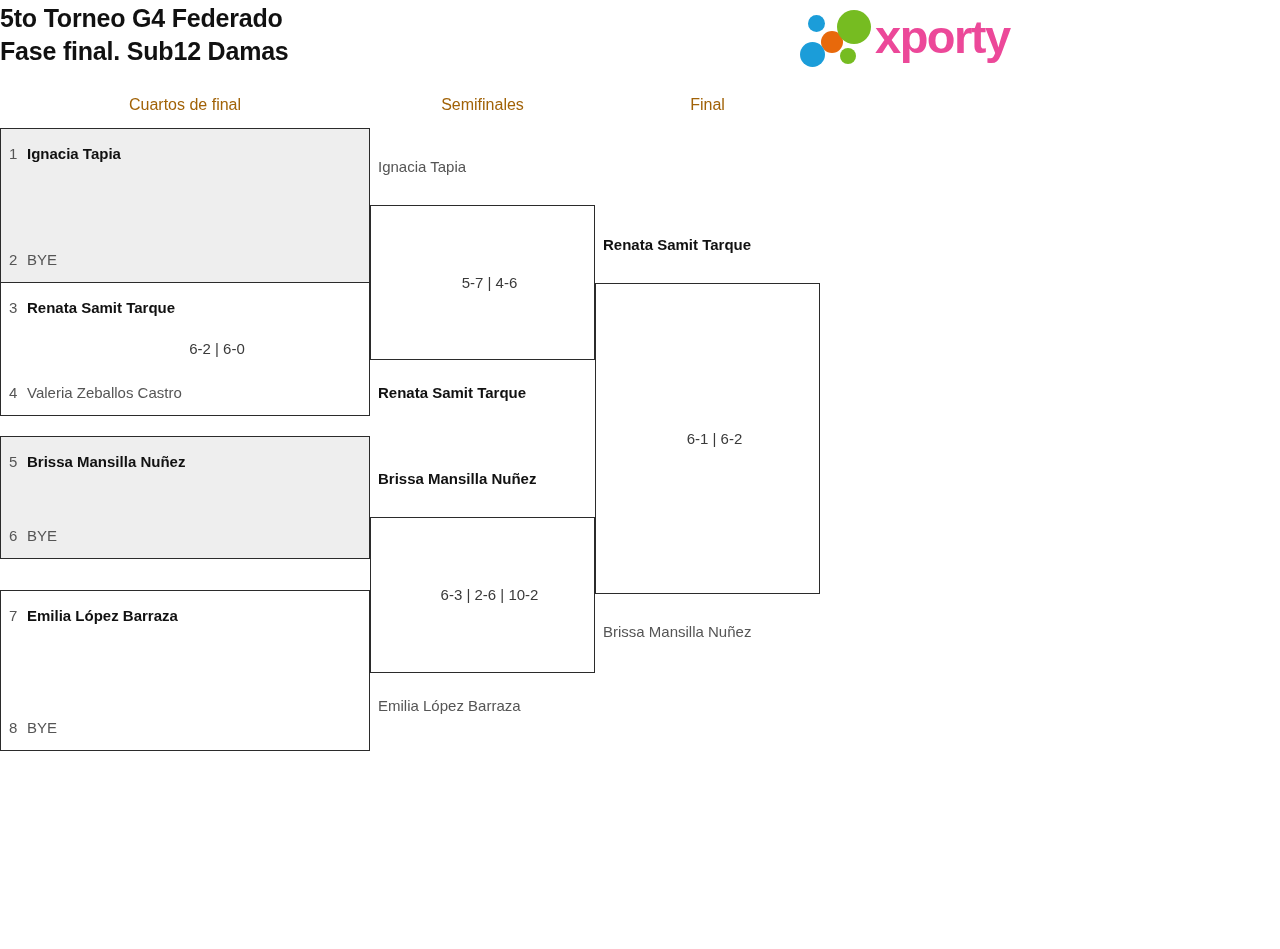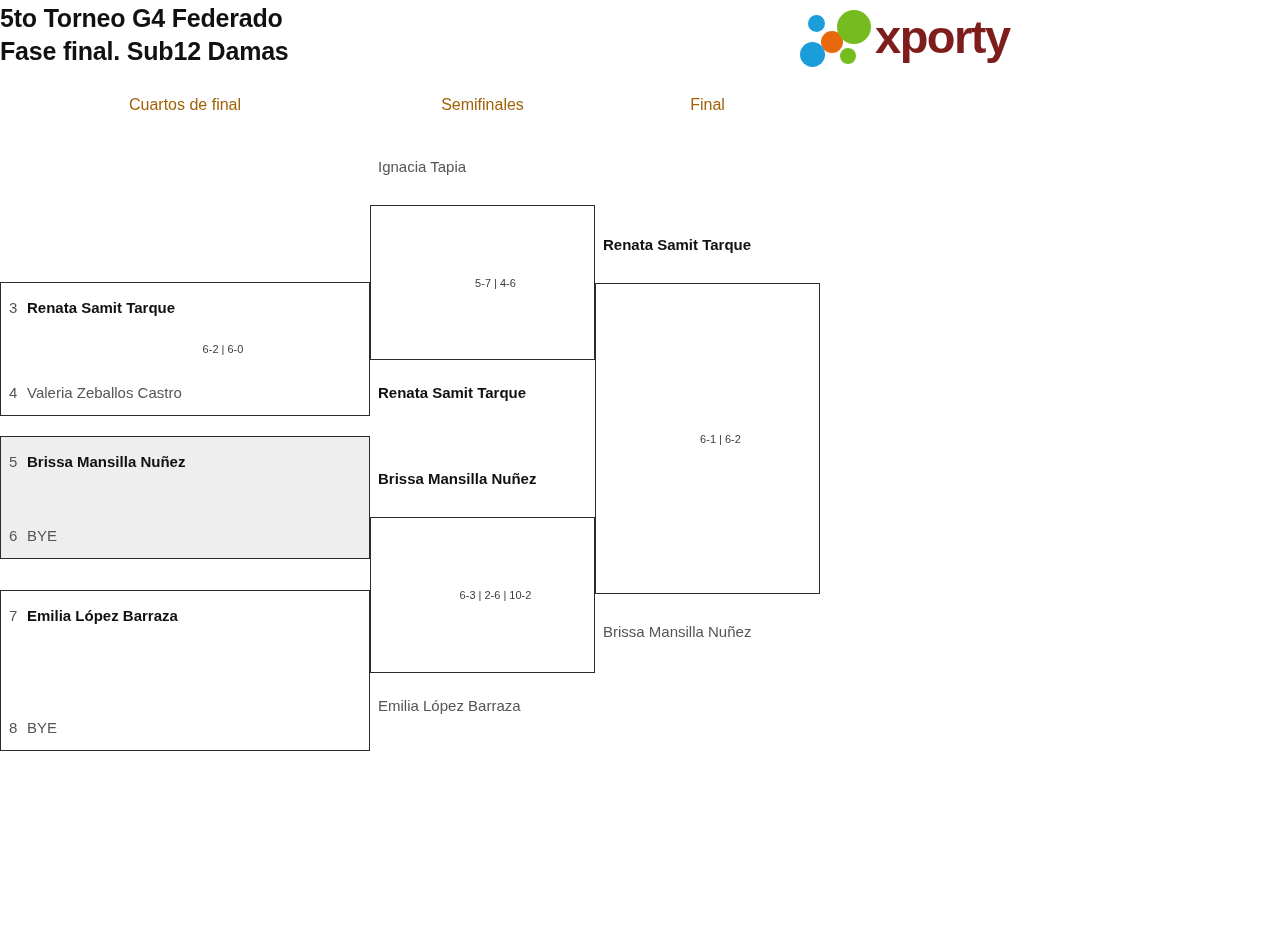--- a/index.html
+++ b/index.html
@@ -22,21 +22,21 @@
     font-size: 25px; font-weight: bold; line-height: 33px;
     color: #111111; white-space: pre-line; letter-spacing: -0.2px;
   }
   #brand-logo {
     position: absolute; right: 6px; top: 6px;
     width: 230px; height: 62px;
   }
   #brand-logo .wordmark {
     position: absolute; left: 75px; top: 2px;
     font-size: 47px; font-weight: bold; letter-spacing: -1.5px;
-    color: #7f1d1d; line-height: 58px;
+    color: #ec4899; line-height: 58px;
   }
   .dot { position: absolute; border-radius: 50%; }
   .dot.d1 { left: 8px;  top: 9px;  width: 17px; height: 17px; background: #1b9dd9; }
   .dot.d2 { left: 21px; top: 25px; width: 22px; height: 22px; background: #e8690b; }
   .dot.d3 { left: 0px;  top: 36px; width: 25px; height: 25px; background: #1b9dd9; }
   .dot.d4 { left: 37px; top: 4px;  width: 34px; height: 34px; background: #76bc21; }
   .dot.d5 { left: 40px; top: 42px; width: 16px; height: 16px; background: #76bc21; }
 
   
   .round-header {
@@ -64,22 +64,22 @@
   }
   .slot .seed {
     display: inline-block; width: 18px;
     text-align: left; color: #555555; font-size: 15px; font-weight: normal;
   }
   .slot .pname { display: inline-block; }
   .slot.winner .pname { font-weight: bold; color: #111111; }
   .slot.loser  .pname { font-weight: normal; color: #555555; }
 
   .score {
-    position: absolute; left: 8px; width: 100%;
-    text-align: center; font-size: 11px; color: #3a3a3a;
+    position: absolute; left: 2px; width: 100%;
+    text-align: center; font-size: 15px; color: #3a3a3a;
     height: 20px; line-height: 20px;
   }
 
   
   .qf { left: 0px; width: 370px; }
   .qf .slot { padding-left: 8px; }
   .qf .slot .pname { margin-left: 0px; }
 
   #qf-1 { top: 128px;  height: 155px; }
   #qf-2 { top: 282px;  height: 134px; }
@@ -127,20 +127,29 @@
     <span class="wordmark">xporty</span>
   </div>
 </div>
 
 <div class="round-header" id="round-header-qf">Cuartos de final</div>
 <div class="round-header" id="round-header-sf">Semifinales</div>
 <div class="round-header" id="round-header-fin">Final</div>
 
 <div id="bracket">
 
+  <div class="match qf shaded" id="qf-1">
+    <div class="slot top winner">
+      <span class="seed">1</span><span class="pname">Ignacia Tapia</span>
+    </div>
+    <div class="score"></div>
+    <div class="slot bottom loser">
+      <span class="seed">2</span><span class="pname">BYE</span>
+    </div>
+  </div>
 
   <div class="match qf" id="qf-2">
     <div class="slot top winner">
       <span class="seed">3</span><span class="pname">Renata Samit Tarque</span>
     </div>
     <div class="score">6-2 | 6-0</div>
     <div class="slot bottom loser">
       <span class="seed">4</span><span class="pname">Valeria Zeballos Castro</span>
     </div>
   </div>

